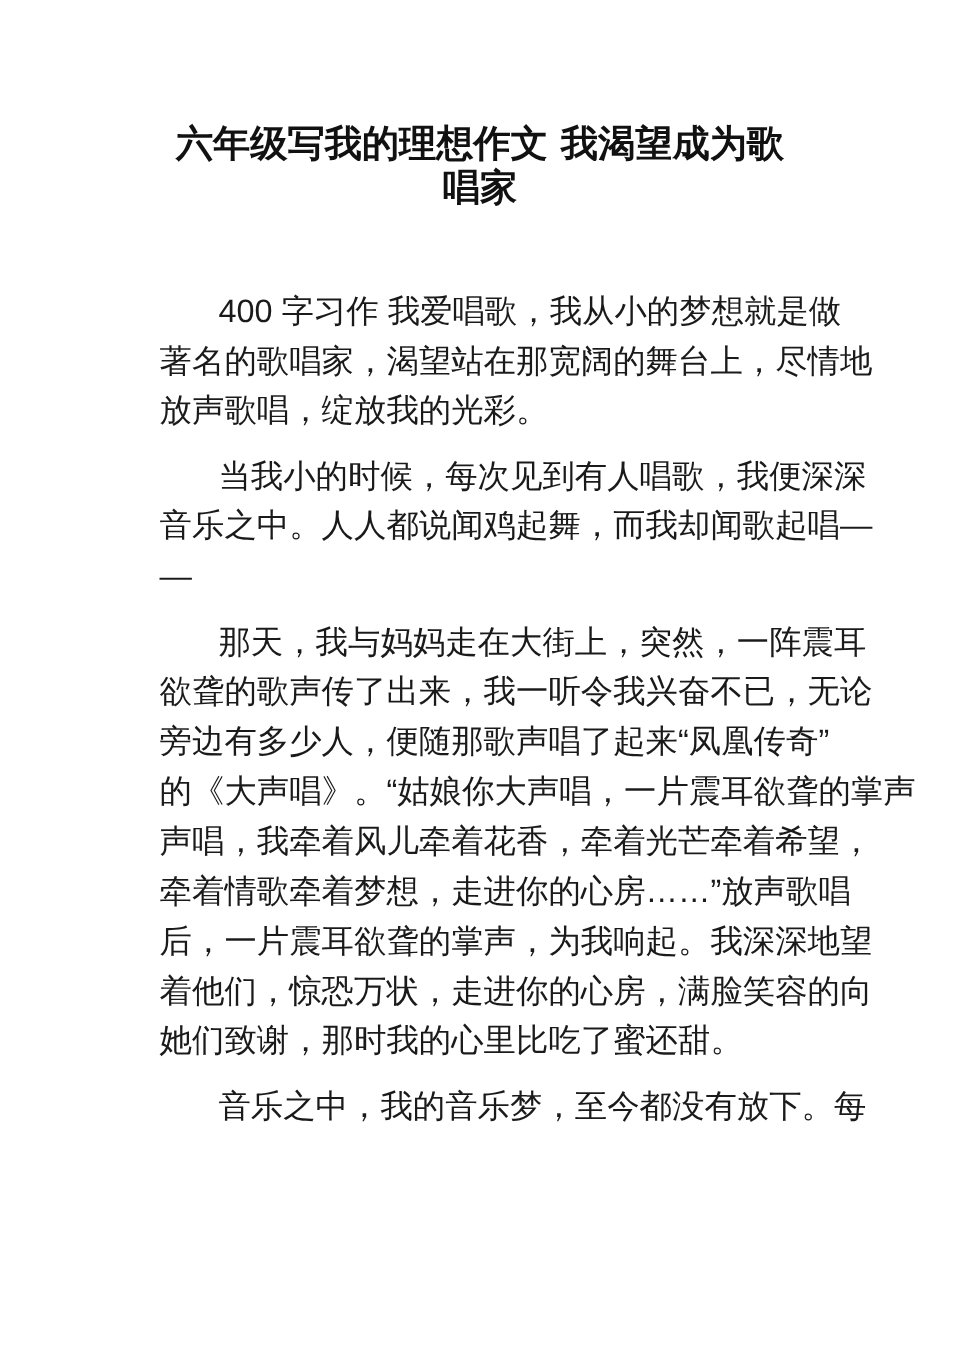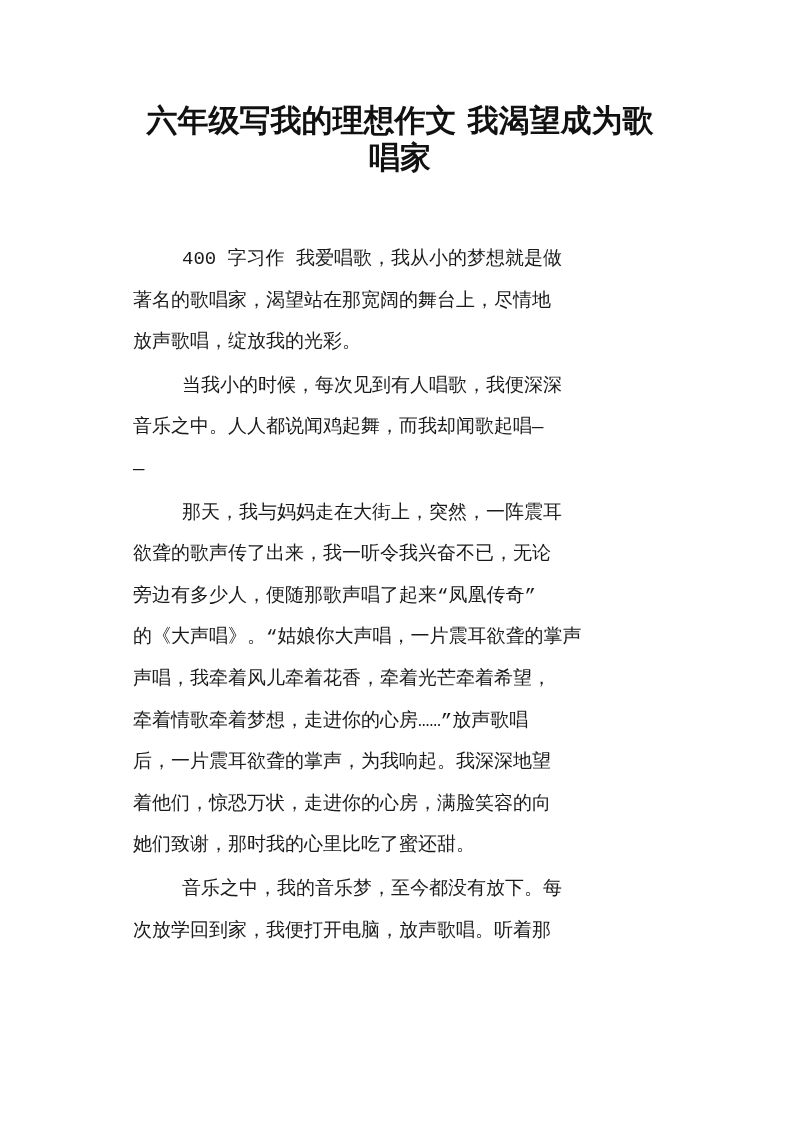--- a/index.html
+++ b/index.html
@@ -7,26 +7,26 @@
   .page { position: absolute; left: 0; top: 0; width: 800px; height: 1132px; background: #ffffff; }
   .title {
     position: absolute; left: 100px; width: 600px; top: 102px;
     text-align: center;
     font-family: "DejaVu Sans", "Liberation Sans", sans-serif;
     font-weight: bold; font-size: 31px; line-height: 37px; color: #111111;
     margin: 0;
   }
   .body {
     position: absolute; left: 133px; top: 239px; width: 534px;
-    font-family: Liberation Mono, monospace;
-    font-size: 19px; color: #1a1a1a;
+    font-family: Liberation Sans, sans-serif;
+    font-size: 27px; color: #1a1a1a;
   }
   .line { height: 41.6px; line-height: 41.6px; white-space: nowrap; overflow: visible; }
   .indent { padding-left: 49px; }
-  .gap { margin-top: 2px; }
+  .gap { margin-top: 13px; }
 </style>
 </head>
 <body>
 
 <div class="page">
   <h1 class="title">
     <div>六年级写我的理想作文  我渴望成为歌</div>
     <div>唱家</div>
   </h1>
 
@@ -47,16 +47,15 @@
       <div class="line">旁边有多少人，便随那歌声唱了起来“凤凰传奇”</div>
       <div class="line">的《大声唱》。“姑娘你大声唱，一片震耳欲聋的掌声</div>
       <div class="line">声唱，我牵着风儿牵着花香，牵着光芒牵着希望，</div>
       <div class="line">牵着情歌牵着梦想，走进你的心房……”放声歌唱</div>
       <div class="line">后，一片震耳欲聋的掌声，为我响起。我深深地望</div>
       <div class="line">着他们，惊恐万状，走进你的心房，满脸笑容的向</div>
       <div class="line">她们致谢，那时我的心里比吃了蜜还甜。</div>
     </div>
     <div class="paragraph gap">
       <div class="line indent">音乐之中，我的音乐梦，至今都没有放下。每</div>
-      <div class="line">次放学回到家，我便打开电脑，放声歌唱。听着那</div>
     </div>
   </div>
 </div>
 
 </body></html>

